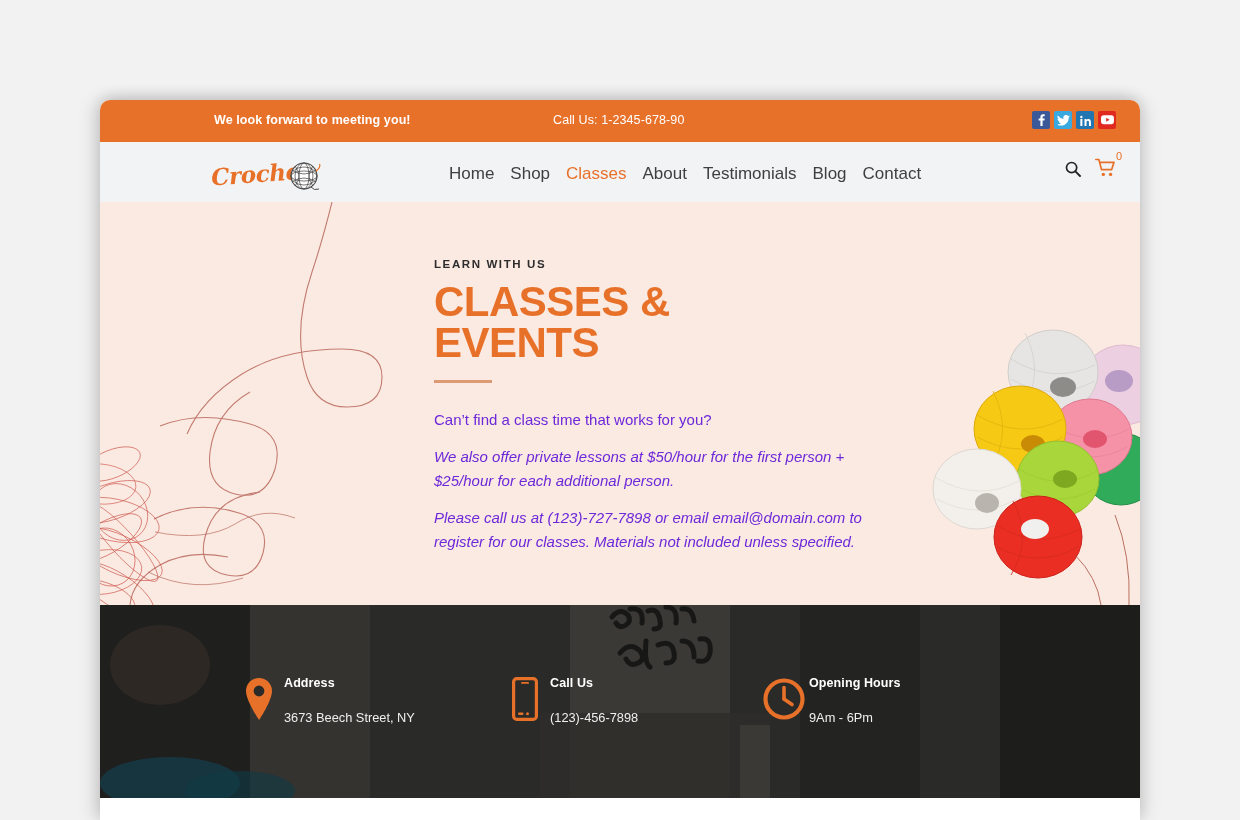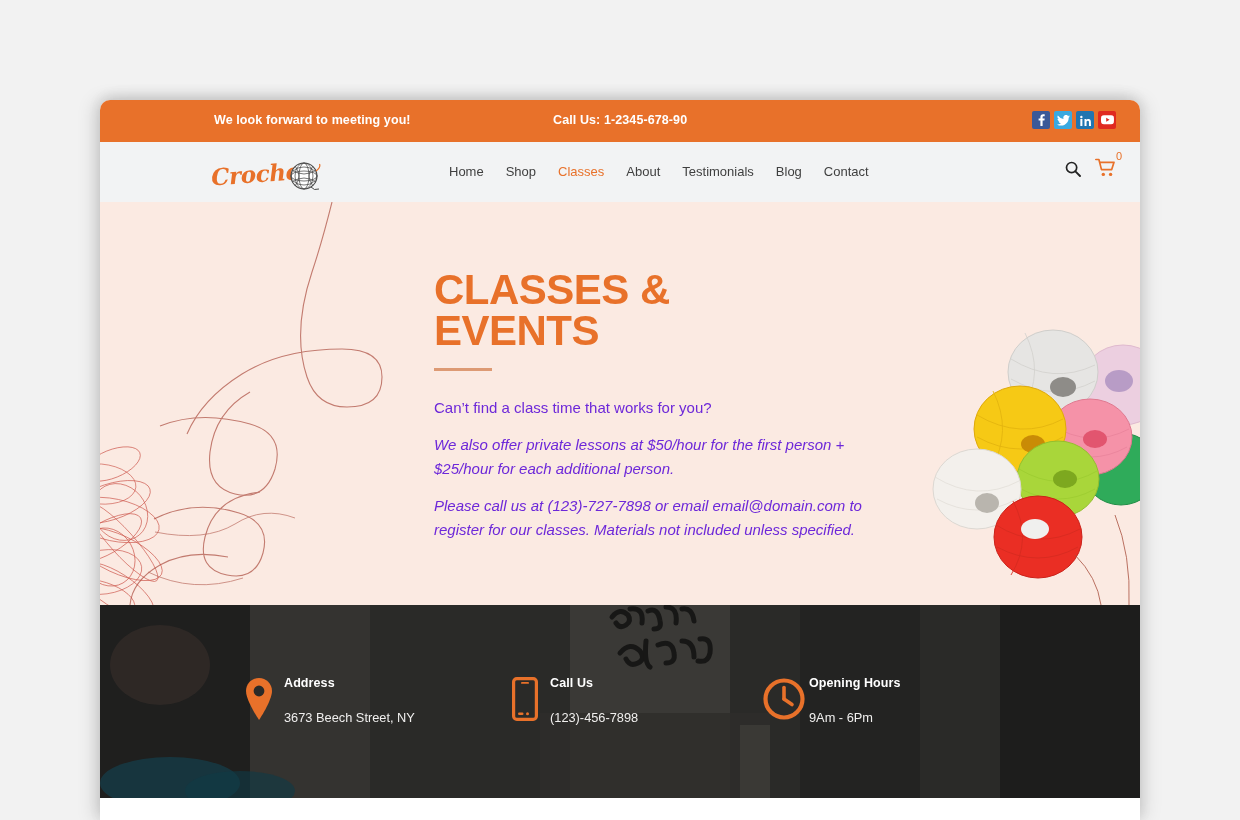--- a/index.html
+++ b/index.html
@@ -43,21 +43,21 @@
     font-weight: bold;
     letter-spacing: 0.1px;
     white-space: nowrap;
     text-align: center;
   }
   .topbar-phone {
     position: absolute;
     left: 453px;
     top: 13px;
     font-size: 12.5px;
-    font-weight: bold;
+    font-weight: normal;
     letter-spacing: 0.1px;
     white-space: nowrap;
   }
   .socials {
     position: absolute;
     right: 24px;
     top: 11px;
     display: flex;
     gap: 4px;
   }
@@ -106,22 +106,22 @@
     position: absolute;
     left: 76px;
     top: 7px;
   }
 
   .nav-links {
     position: absolute;
     left: 349px;
     top: 22px;
     display: flex;
-    gap: 22px;
-    font-size: 13px;
+    gap: 16px;
+    font-size: 17px;
     color: #3f3f3f;
   }
   .nav-links span { cursor: pointer; white-space: nowrap; }
   .nav-links span.active { color: #e8712a; }
 
   .hdr-actions {
     position: absolute;
     right: 23px;
     top: 16px;
     display: flex;
@@ -429,20 +429,21 @@
         <ellipse cx="110" cy="222" rx="14" ry="10" fill="#f0f0ee"></ellipse>
       </g>
 
       <g fill="none" stroke="#a8503f" stroke-width=".8">
         <path d="M150 248 q22 22 26 50"></path>
         <path d="M190 208 q16 40 14 90"></path>
       </g>
     </svg>
 
     <div class="hero-copy">
+      <div class="eyebrow">LEARN WITH US</div>
       <div class="hero-title">
         <div>CLASSES &amp;</div>
         <div>EVENTS</div>
       </div>
       <div class="rule"></div>
       <p class="hero-p">Can’t find a class time that works for you?</p>
       <p class="hero-p">We also offer private lessons at $50/hour for the first person + $25/hour for each additional person.</p>
       <p class="hero-p">Please call us at (123)-727-7898 or email email@domain.com to register for our classes. Materials not included unless specified.</p>
     </div>
   </div>

